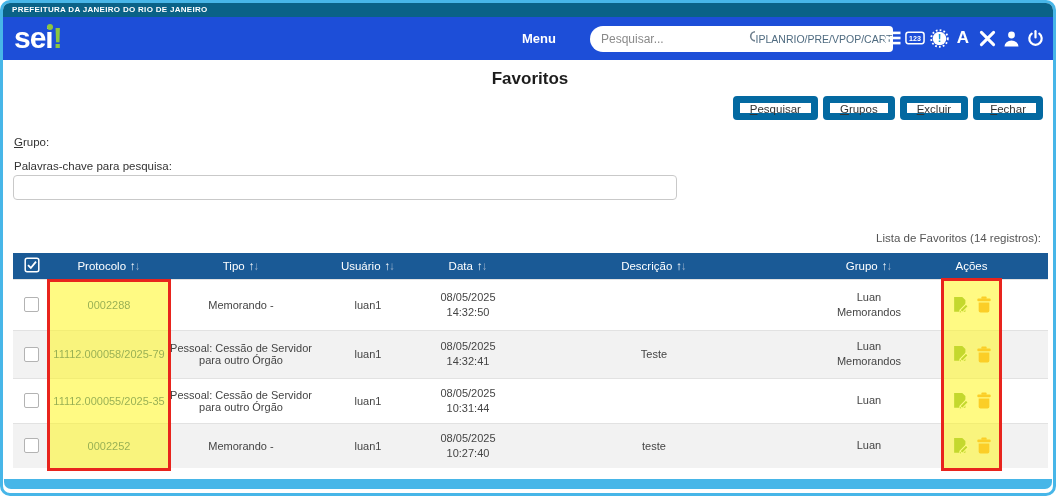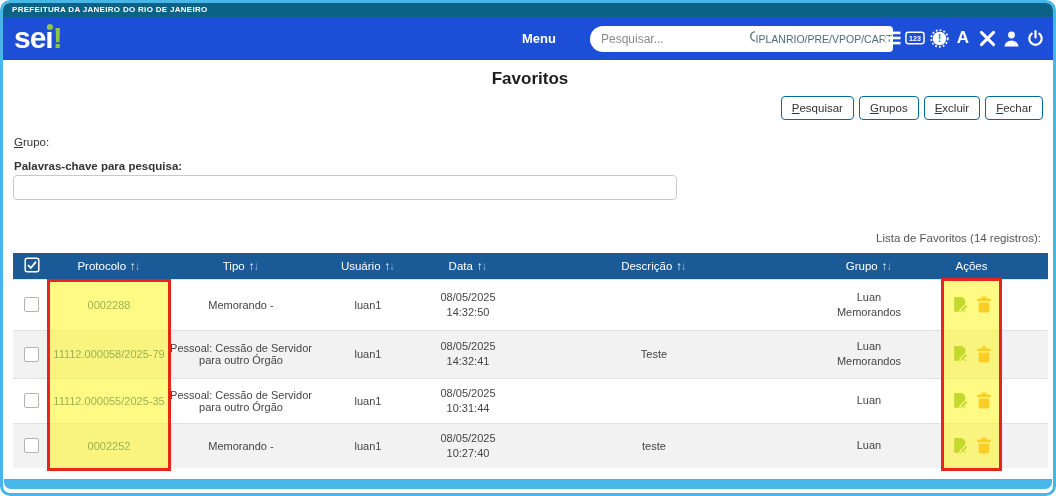--- a/index.html
+++ b/index.html
@@ -28,24 +28,24 @@
              border-radius:4px; color:#4f6b80; font-size:10.5px; display:flex; align-items:center;
              justify-content:center; cursor:pointer; white-space:nowrap; }
   .abicons { position:absolute; right:8px; top:11px; display:flex; gap:4px; align-items:center; }
   .abicon { width:20px; height:20px; display:flex; align-items:center; justify-content:center;
             cursor:pointer; }
   .a-glyph { color:#fff; font-weight:bold; font-size:17px; line-height:20px; }
 
   .content { padding:0 10px; }
   .page-title { font-size:17px; font-weight:bold; color:#1d1d1d; margin:9px 0 0 4px;text-align:center; }
   .toolbar { display:flex; justify-content:flex-end; gap:5px; margin-top:7px; }
-  .btn { background:#fff; border:1px solid #0369a1; border-radius:4px; padding:0 10px;
+  .btn { background:#fff; border:7px solid #0369a1; border-radius:4px; padding:0 10px;
          font-size:11.5px; color:#333; font-family:inherit; cursor:pointer; height:24px; }
   .field-label { font-size:11.5px; color:#333; margin:16px 0 0 1px; }
-  .field-label.second { margin-top:12px;font-weight:bold; }
+  .field-label.second { margin-top:12px; }
   .select { margin-top:3px; width:508px; height:24px; border:1px solid #a9a9a9; border-radius:4px;
             display:flex; align-items:center; justify-content:space-between; padding:0 7px;
             font-size:12px; color:#222; cursor:pointer; background:#fff; }
   .text-input { margin-top:3px; width:664px; height:25px; border:1px solid #c9c9c9;
                 border-radius:4px; font-size:12px; padding:0 7px; color:#333;
                 font-family:inherit; display:block; }
   .summary { margin-top:32px; text-align:right; font-size:11.5px; color:#555; padding-right:2px; }
 
   table.fav { margin-top:9px; border-collapse:collapse; table-layout:fixed; width:1035px;
               font-size:11px; color:#454545; }

